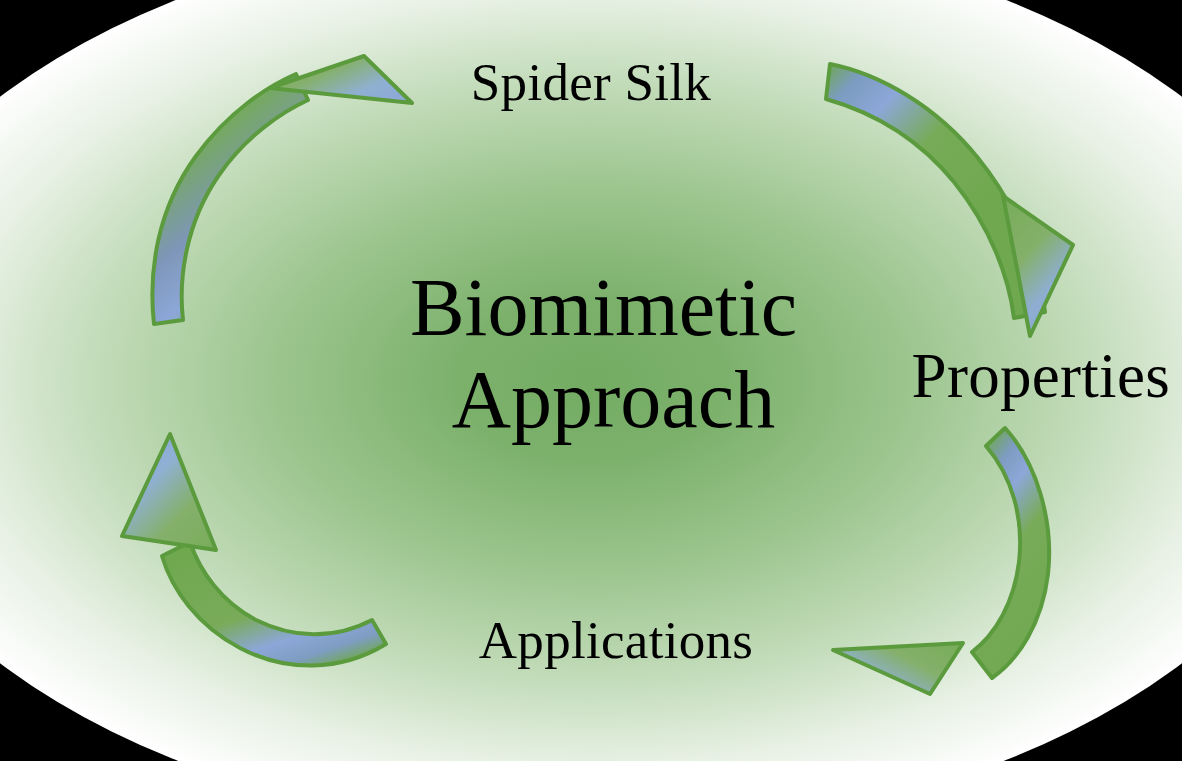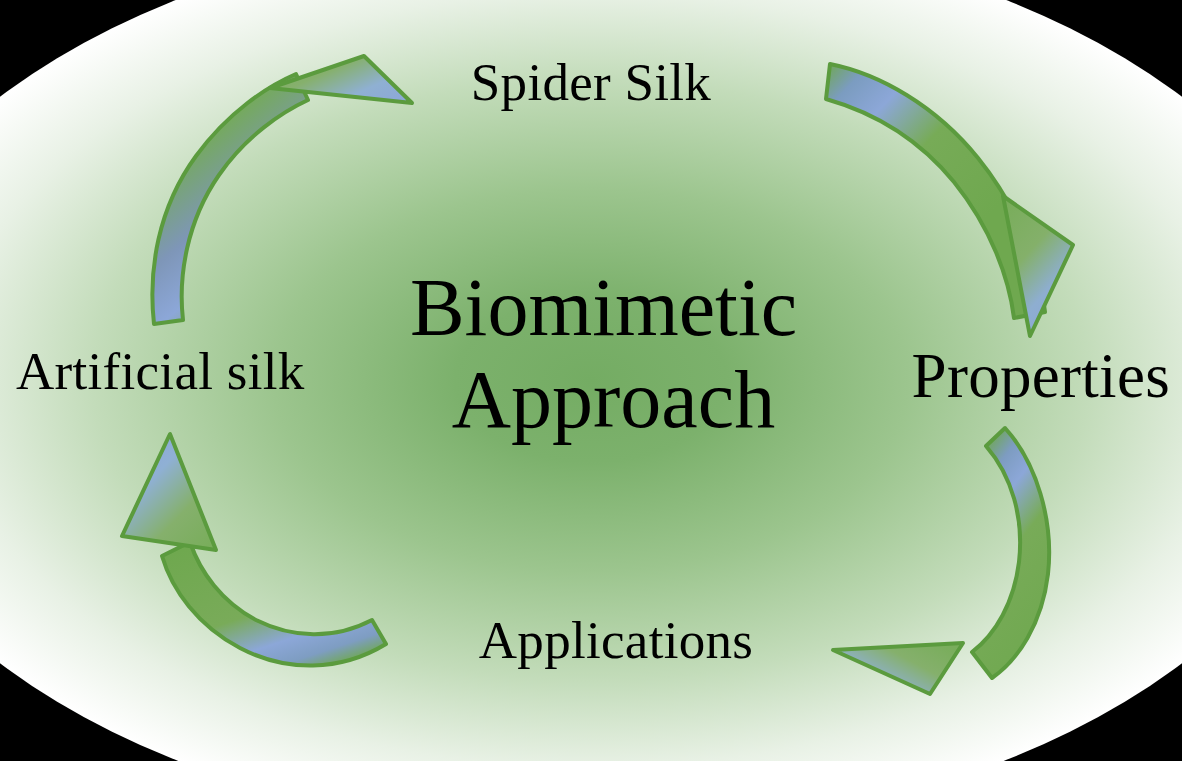--- a/index.html
+++ b/index.html
@@ -198,15 +198,14 @@
     <span class="ct-line ct-line-1">Biomimetic</span>
     <span class="ct-line ct-line-2">Approach</span>
   </div>
 
   <div class="node-label" id="label-spider-silk">Spider Silk</div>
 
   <div class="node-label" id="label-properties">Properties</div>
 
   <div class="node-label" id="label-applications">Applications</div>
 
-  <div class="node-label" id="label-artificial-silk">Artificial silk</div>
 
 </div>
 
 </body></html>

